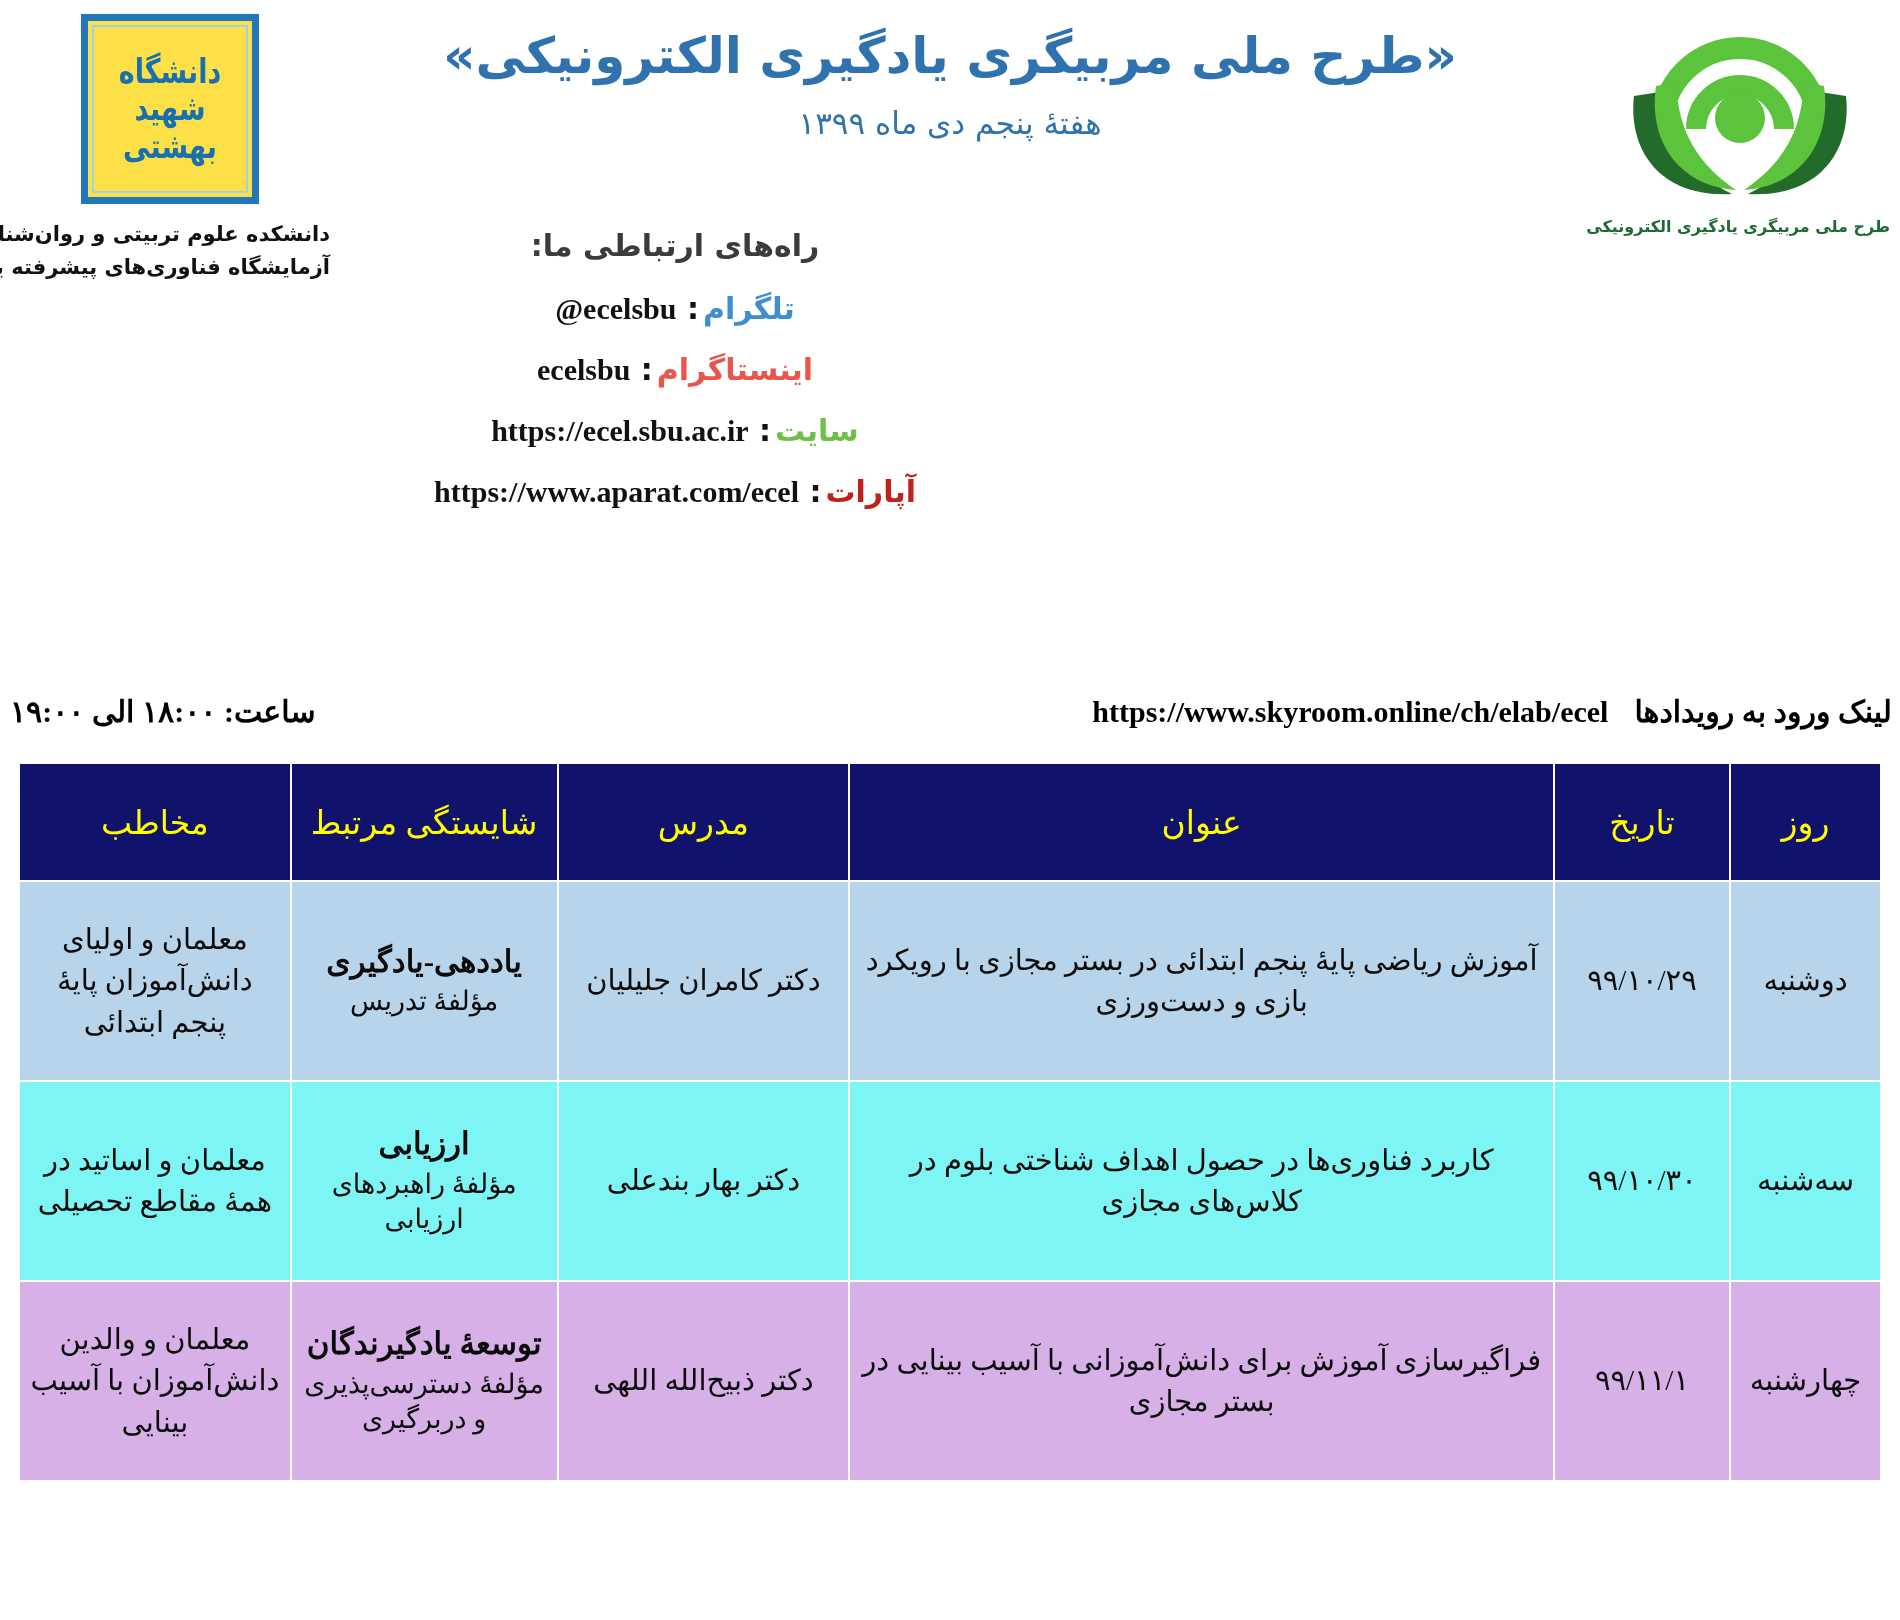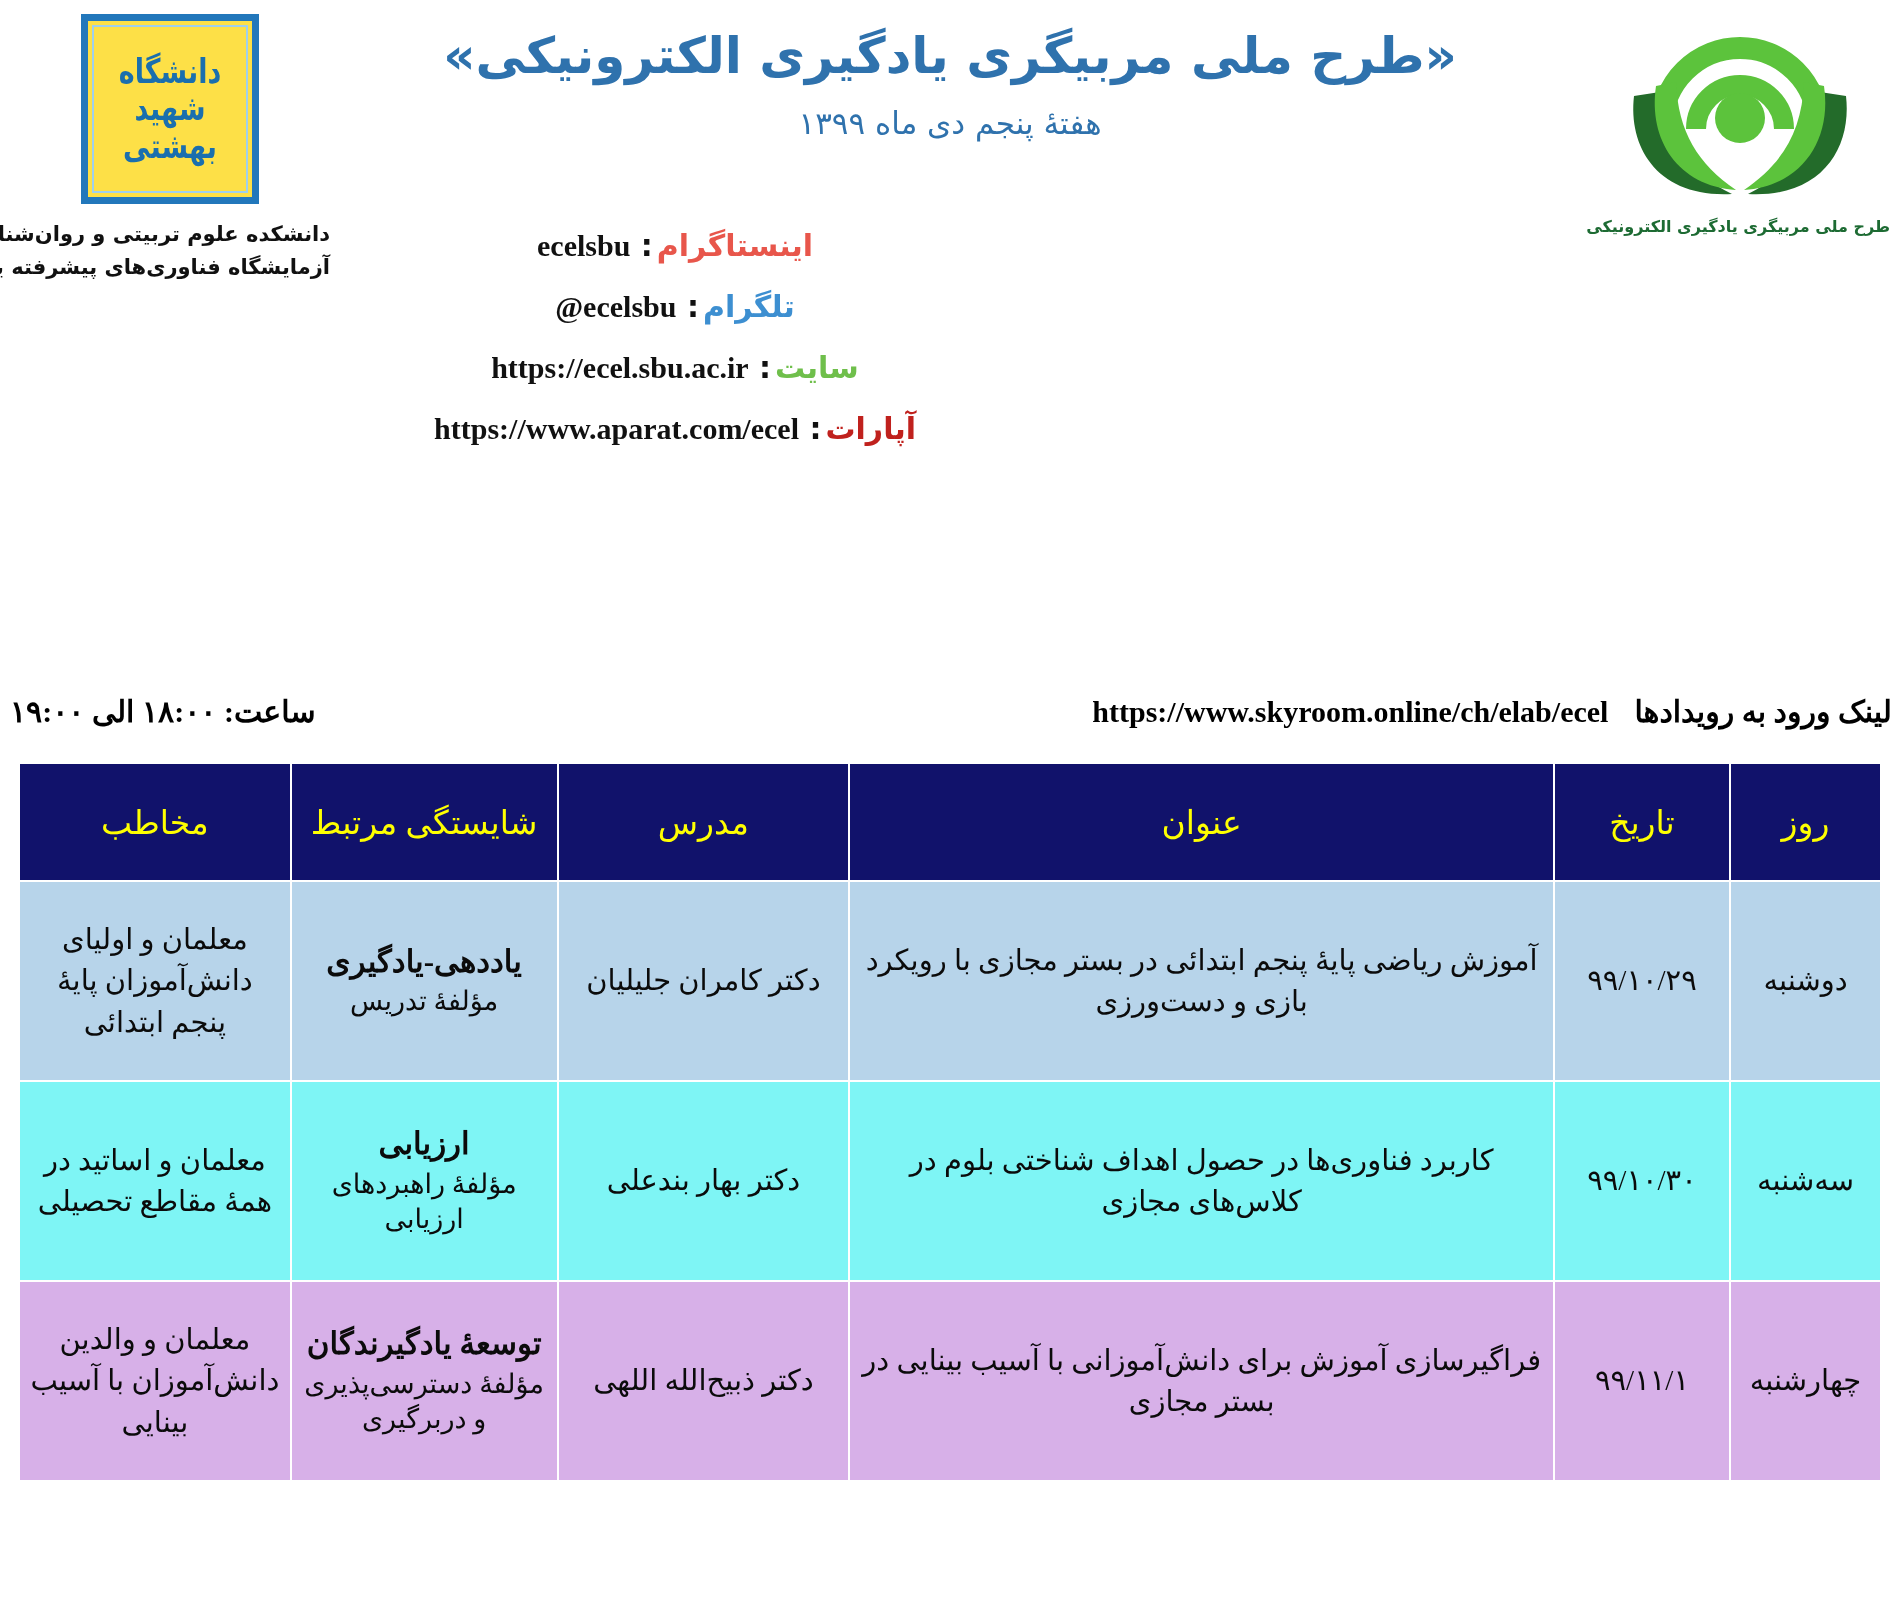--- a/index.html
+++ b/index.html
@@ -287,27 +287,28 @@
 
         <path d="M204 78 C212 132 182 178 124 182 C162 156 182 124 184 74 Z" fill="#5cc33c"></path>
       </svg>
     </div>
     <div class="ecel-caption">طرح ملی مربیگری یادگیری الکترونیکی</div>
   </div>
 
 </div>
 
 <div class="contact">
+  <div class="contact-heading">راه‌های ارتباطی ما:</div>
+
+  <div class="contact-row">
+    <span class="contact-label lbl-telegram">تلگرام</span><span>: </span><span class="contact-value">@ecelsbu</span>
+  </div>
 
   <div class="contact-row">
     <span class="contact-label lbl-instagram">اینستاگرام</span><span>: </span><span class="contact-value">ecelsbu</span>
-  </div>
-
-  <div class="contact-row">
-    <span class="contact-label lbl-telegram">تلگرام</span><span>: </span><span class="contact-value">@ecelsbu</span>
   </div>
 
   <div class="contact-row">
     <span class="contact-label lbl-site">سایت</span><span>: </span><span class="contact-value">https://ecel.sbu.ac.ir</span>
   </div>
 
   <div class="contact-row">
     <span class="contact-label lbl-aparat">آپارات</span><span>: </span><span class="contact-value">https://www.aparat.com/ecel</span>
   </div>
 </div>

